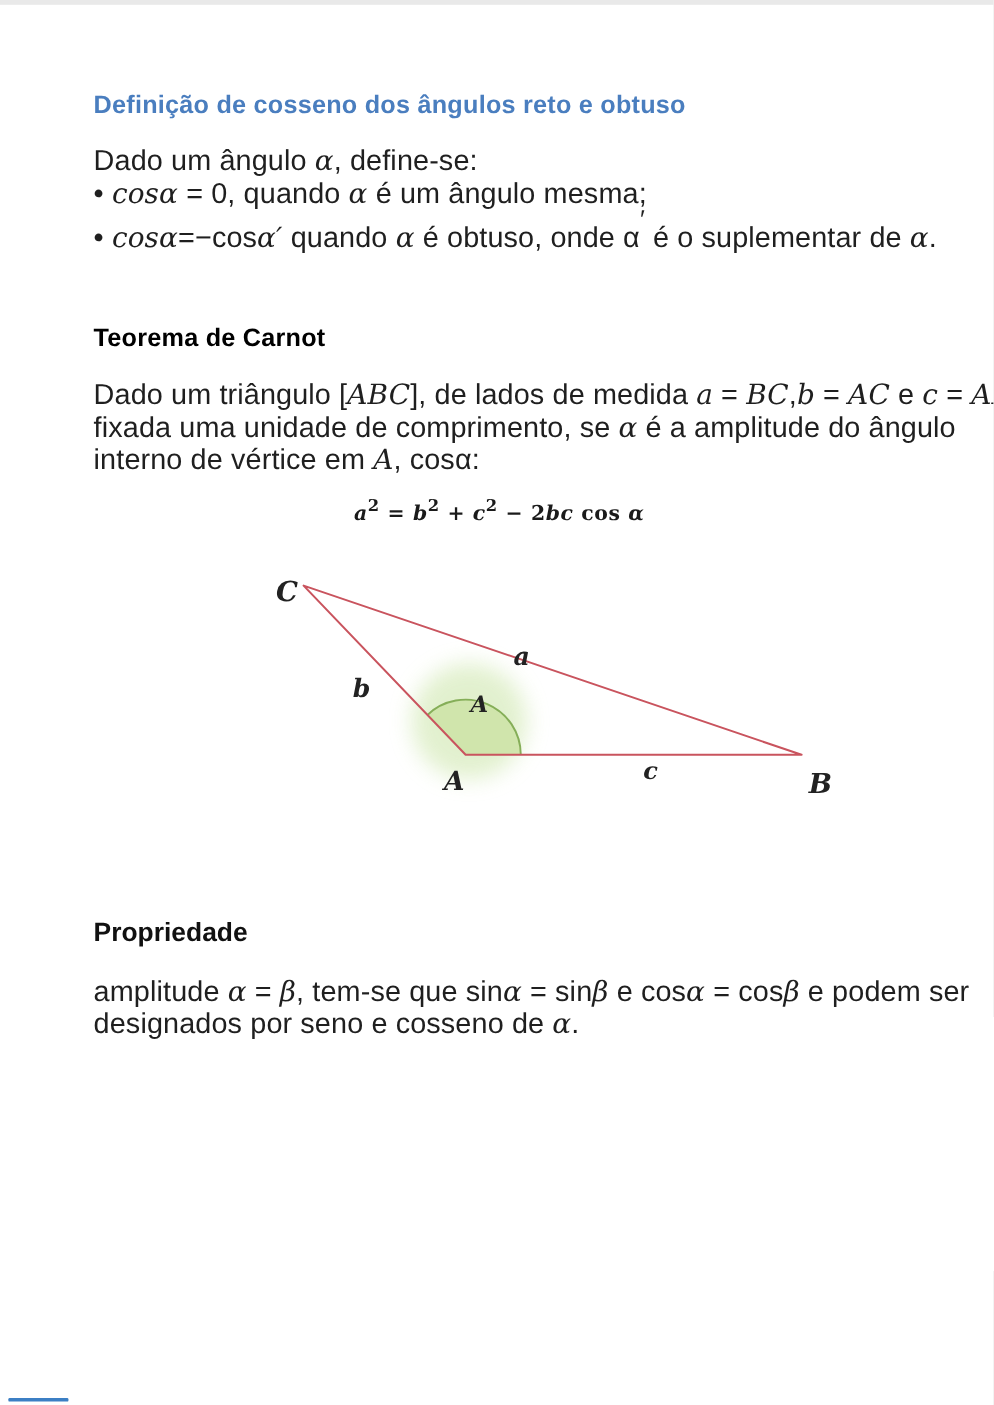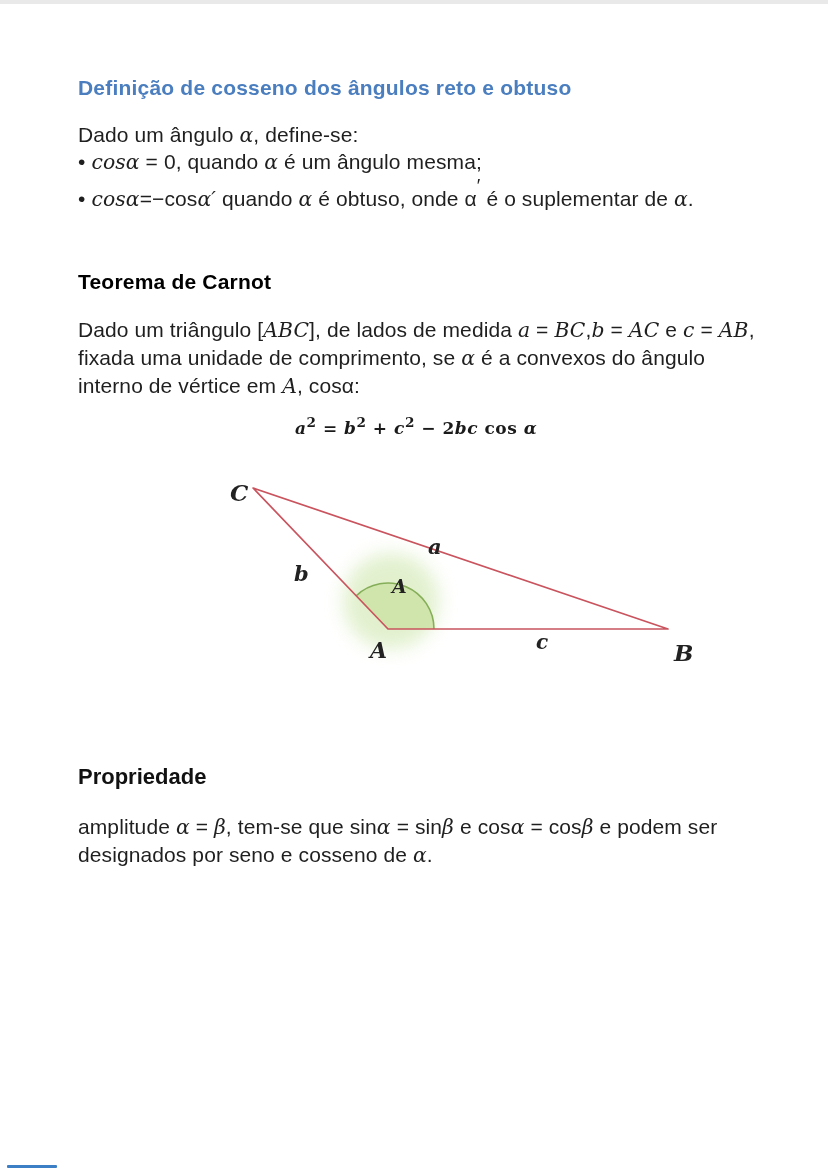--- a/index.html
+++ b/index.html
@@ -17,21 +17,21 @@
     font-size:21px;font-weight:bold;
     letter-spacing:.2px;
     font-family:"Liberation Sans", sans-serif;
   }
   .heading-black{
     font-size:22px;font-weight:bold;color:#111;
     font-family:"Liberation Sans", sans-serif;
     text-align:center;
   }
   .body-text{
-    font-size:21px;line-height:27px;color:#1f1f1f;
+    font-size:24px;line-height:27px;color:#1f1f1f;
     letter-spacing:.1px;
   }
   .rich-line{white-space:pre;}
   .seg-n{font-family:"Liberation Sans", sans-serif;}
   .seg-i{font-family:"DejaVu Serif", serif;font-style:italic;font-size:.97em;}
   .seg-bi{font-family:"DejaVu Serif", serif;font-style:italic;font-weight:bold;}
   .seg-bs{font-family:"DejaVu Serif", serif;font-weight:bold;}
   .seg-sup{
     font-family:"DejaVu Serif", serif;font-weight:bold;
     font-size:.8em;position:relative;top:-.55em;
@@ -57,21 +57,21 @@
   <div class="abs body-text rich-line" style="left:78px;top:117px;"><span class="seg-n">Dado um ângulo </span><span class="seg-i">α</span><span class="seg-n">, define-se:</span></div>
 
   <div class="abs body-text rich-line" style="left:78px;top:144px;"><span class="seg-n">• </span><span class="seg-i">cosα</span><span class="seg-n"> = 0, quando </span><span class="seg-i">α</span><span class="seg-n"> é um ângulo mesma;</span></div>
 
   <div class="abs body-text rich-line" style="left:78px;top:181px;"><span class="seg-n">• </span><span class="seg-i">cosα</span><span class="seg-n">=−cos</span><span class="seg-i">α′</span><span class="seg-n"> quando </span><span class="seg-i">α</span><span class="seg-n"> é obtuso, onde α</span><span class="seg-pr">′</span><span class="seg-n"> é o suplementar de </span><span class="seg-i">α</span><span class="seg-n">.</span></div>
 
   <div class="abs heading-blue" style="left:78px;top:266px;color:#000000;">Teorema de Carnot</div>
 
   <div class="abs body-text" style="left:78px;top:312px;">
       <div class="rich-line"><span class="seg-n">Dado um triângulo [</span><span class="seg-i">ABC</span><span class="seg-n">], de lados de medida </span><span class="seg-i">a</span><span class="seg-n"> = </span><span class="seg-i">BC</span><span class="seg-n">,</span><span class="seg-i">b</span><span class="seg-n"> = </span><span class="seg-i">AC</span><span class="seg-n"> e </span><span class="seg-i">c</span><span class="seg-n"> = </span><span class="seg-i">AB</span><span class="seg-n">,</span></div>
-      <div class="rich-line"><span class="seg-n">fixada uma unidade de comprimento, se </span><span class="seg-i">α</span><span class="seg-n"> é a convexos do ângulo</span></div>
+      <div class="rich-line"><span class="seg-n">fixada uma unidade de comprimento, se </span><span class="seg-i">α</span><span class="seg-n"> é a amplitude do ângulo</span></div>
       <div class="rich-line"><span class="seg-n">interno de vértice em </span><span class="seg-i">A</span><span class="seg-n">, cosα:</span></div>
     </div>
 
   <div class="abs formula rich-line" style="left:295px;top:414px;"><span class="seg-bi">a</span><span class="seg-sup">2</span><span class="seg-bs"> = </span><span class="seg-bi">b</span><span class="seg-sup">2</span><span class="seg-bs"> + </span><span class="seg-bi">c</span><span class="seg-sup">2</span><span class="seg-bs"> − 2</span><span class="seg-bi">bc</span><span class="seg-bs"> cos </span><span class="seg-bi">α</span></div>
 
   <svg class="abs" style="left:180px;top:458px;" width="560" height="225" viewBox="0 0 560 225">
     <defs>
       <filter id="soft" x="-60%" y="-60%" width="220%" height="220%">
         <feGaussianBlur stdDeviation="9"></feGaussianBlur>
       </filter>

